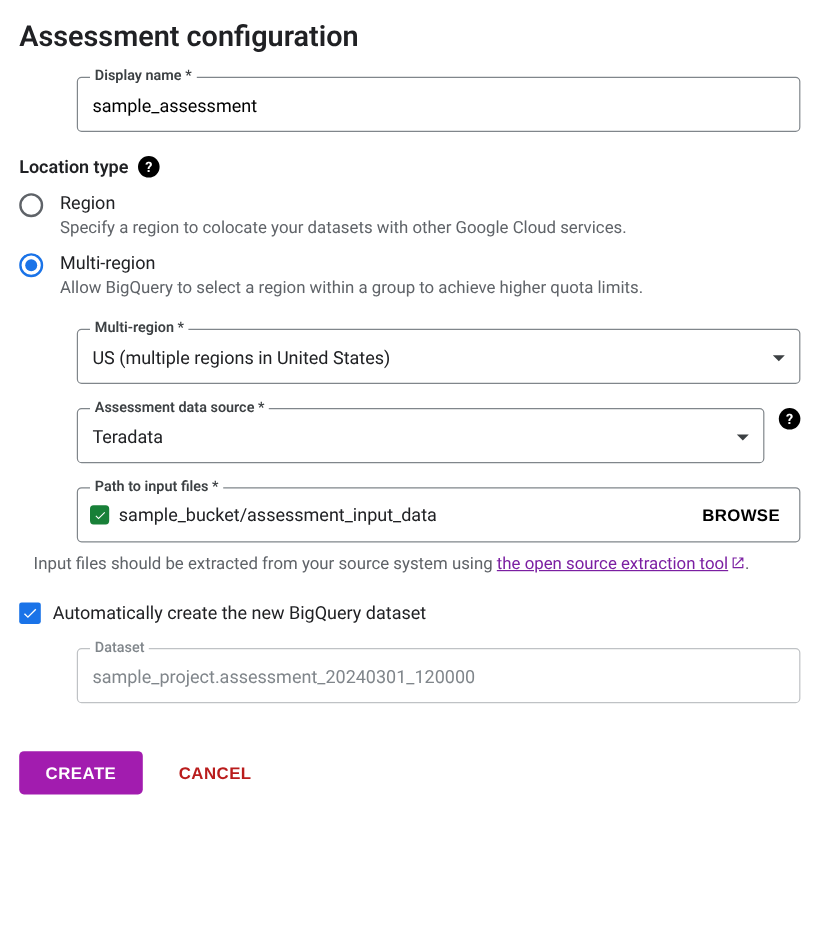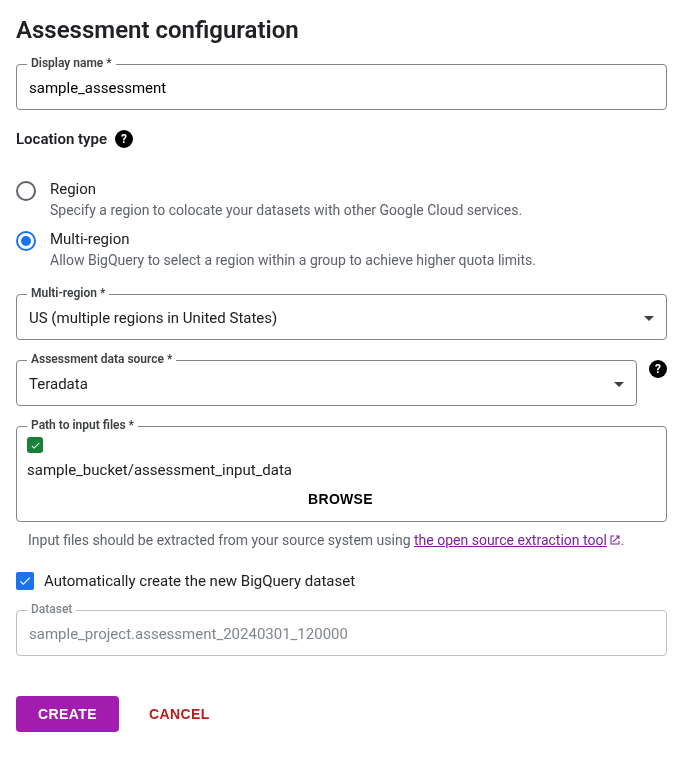--- a/index.html
+++ b/index.html
@@ -15,20 +15,21 @@
   h1 {
     font-size: 24px;
     font-weight: 600;
     margin: 0 0 20px 0;
   }
   .field {
     position: relative;
     border: 1px solid #80868b;
     border-radius: 4px;
     margin-bottom: 20px;
+    margin-left: 48px;
   }
   .field-label {
     position: absolute;
     top: -9px;
     left: 10px;
     background: #fff;
     padding: 0 4px;
     font-size: 12px;
     font-weight: 600;
     color: #3c4043;
@@ -42,21 +43,21 @@
     border-radius: 4px;
     font-family: inherit;
     background: transparent;
   }
   .section-label {
     font-size: 15px;
     font-weight: 600;
     display: inline-flex;
     align-items: center;
     gap: 8px;
-    margin-bottom: 26px;
+    margin-bottom: 6px;
   }
   .help-circle {
     display: inline-flex;
     align-items: center;
     justify-content: center;
     width: 18px;
     height: 18px;
     border-radius: 50%;
     background: #000;
     color: #fff;
@@ -95,23 +96,22 @@
     width: 0; height: 0;
     border-left: 5px solid transparent;
     border-right: 5px solid transparent;
     border-top: 5px solid #3c4043;
   }
   .row-with-help {
     display: flex; align-items: flex-start; gap: 12px; margin-bottom: 20px;
   }
   .row-with-help .field { flex: 1; margin-bottom: 0; }
   .path-inner {
-    display: flex; gap: 8px;
+    display: flex; align-items: center; gap: 8px;
     padding: 10px 12px 10px 10px;
-    flex-direction: column;
   }
   .badge-check {
     width: 16px; height: 16px; border-radius: 3px;
     background: #188038; display: flex; align-items: center; justify-content: center;
     flex-shrink: 0;
   }
   .badge-check svg { width: 11px; height: 11px; }
   .path-text { flex: 1; font-size: 15px; }
   .browse-btn {
     font-size: 14px; font-weight: 600; letter-spacing: 0.3px;

